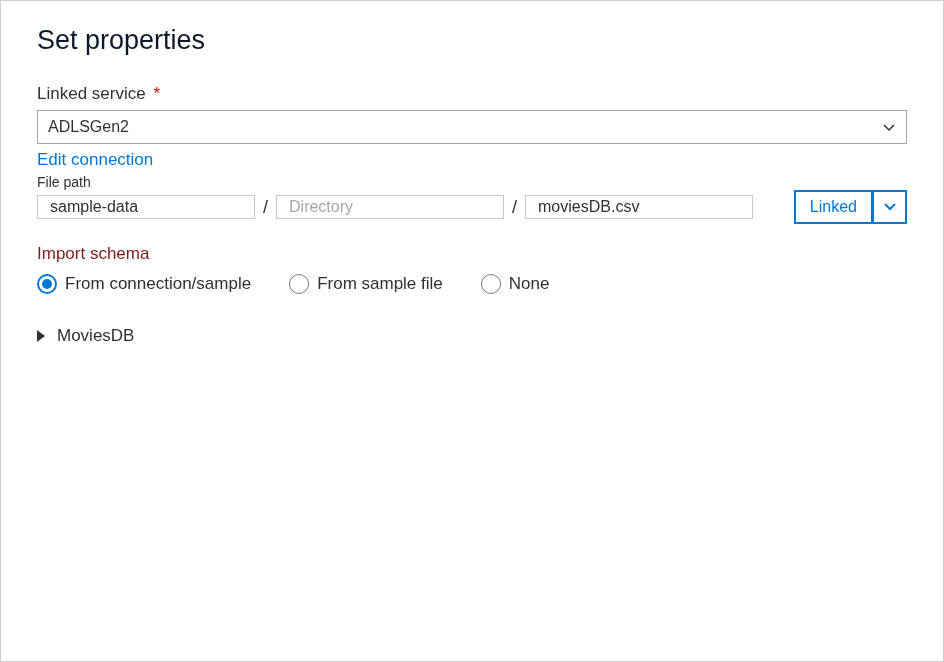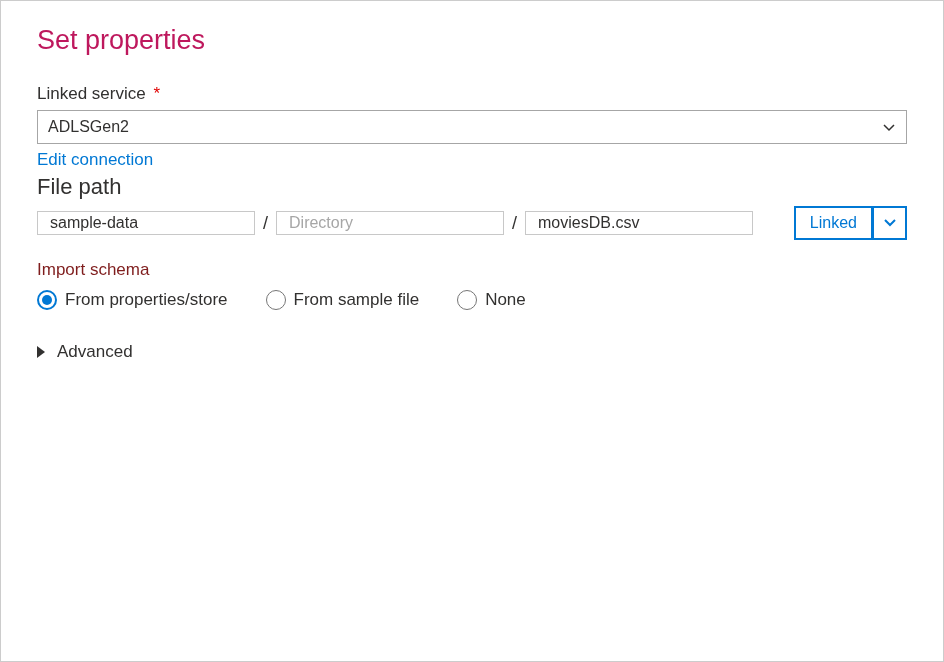--- a/index.html
+++ b/index.html
@@ -11,21 +11,21 @@
     .panel {
       width: 944px;
       height: 662px;
       border: 1px solid #ccc;
       padding: 24px 36px;
       background: #fff;
     }
     .page-title {
       font-size: 27px;
       font-weight: 400;
-      color: #be185d;
+      color: #0f172a;
       margin-bottom: 28px;
     }
     .field-group { margin-bottom: 20px; }
     .field-label {
       font-size: 17px;
       font-weight: 400;
       color: #323130;
       display: block;
       margin-bottom: 6px;
     }
@@ -173,23 +173,22 @@
     .advanced-label { font-size: 17px; color: #323130; }
     .triangle-right {
       width: 0;
       height: 0;
       border-top: 6px solid transparent;
       border-bottom: 6px solid transparent;
       border-left: 8px solid #323130;
     }
     .file-path-section { margin-top: 4px; }
     .file-path-label {
-      font-size: 22px;
-      color: #323130;
-      margin-bottom: 6px;
+      font-size: 14px;
+      color: #323130;
       display: block;
     }
   </style>
 </head>
 <body>
 
 <div class="panel">
 
   <h1 class="page-title">Set properties</h1>
 
@@ -230,31 +229,31 @@
   </div>
 
 
   <div>
     <div class="section-label">Import schema</div>
     <div class="radio-row">
       <div class="radio-item">
         <div class="radio-circle selected">
           <div class="radio-dot"></div>
         </div>
-        <span class="radio-label">From properties/store</span>
+        <span class="radio-label">From connection/sample</span>
       </div>
       <div class="radio-item">
         <div class="radio-circle unselected"></div>
         <span class="radio-label">From sample file</span>
       </div>
       <div class="radio-item">
         <div class="radio-circle unselected"></div>
         <span class="radio-label">None</span>
       </div>
     </div>
   </div>
 
   <div class="advanced-row">
     <div class="triangle-right"></div>
-    <span class="advanced-label">Advanced</span>
+    <span class="advanced-label">MoviesDB</span>
   </div>
 
 </div>
 
 </body></html>

